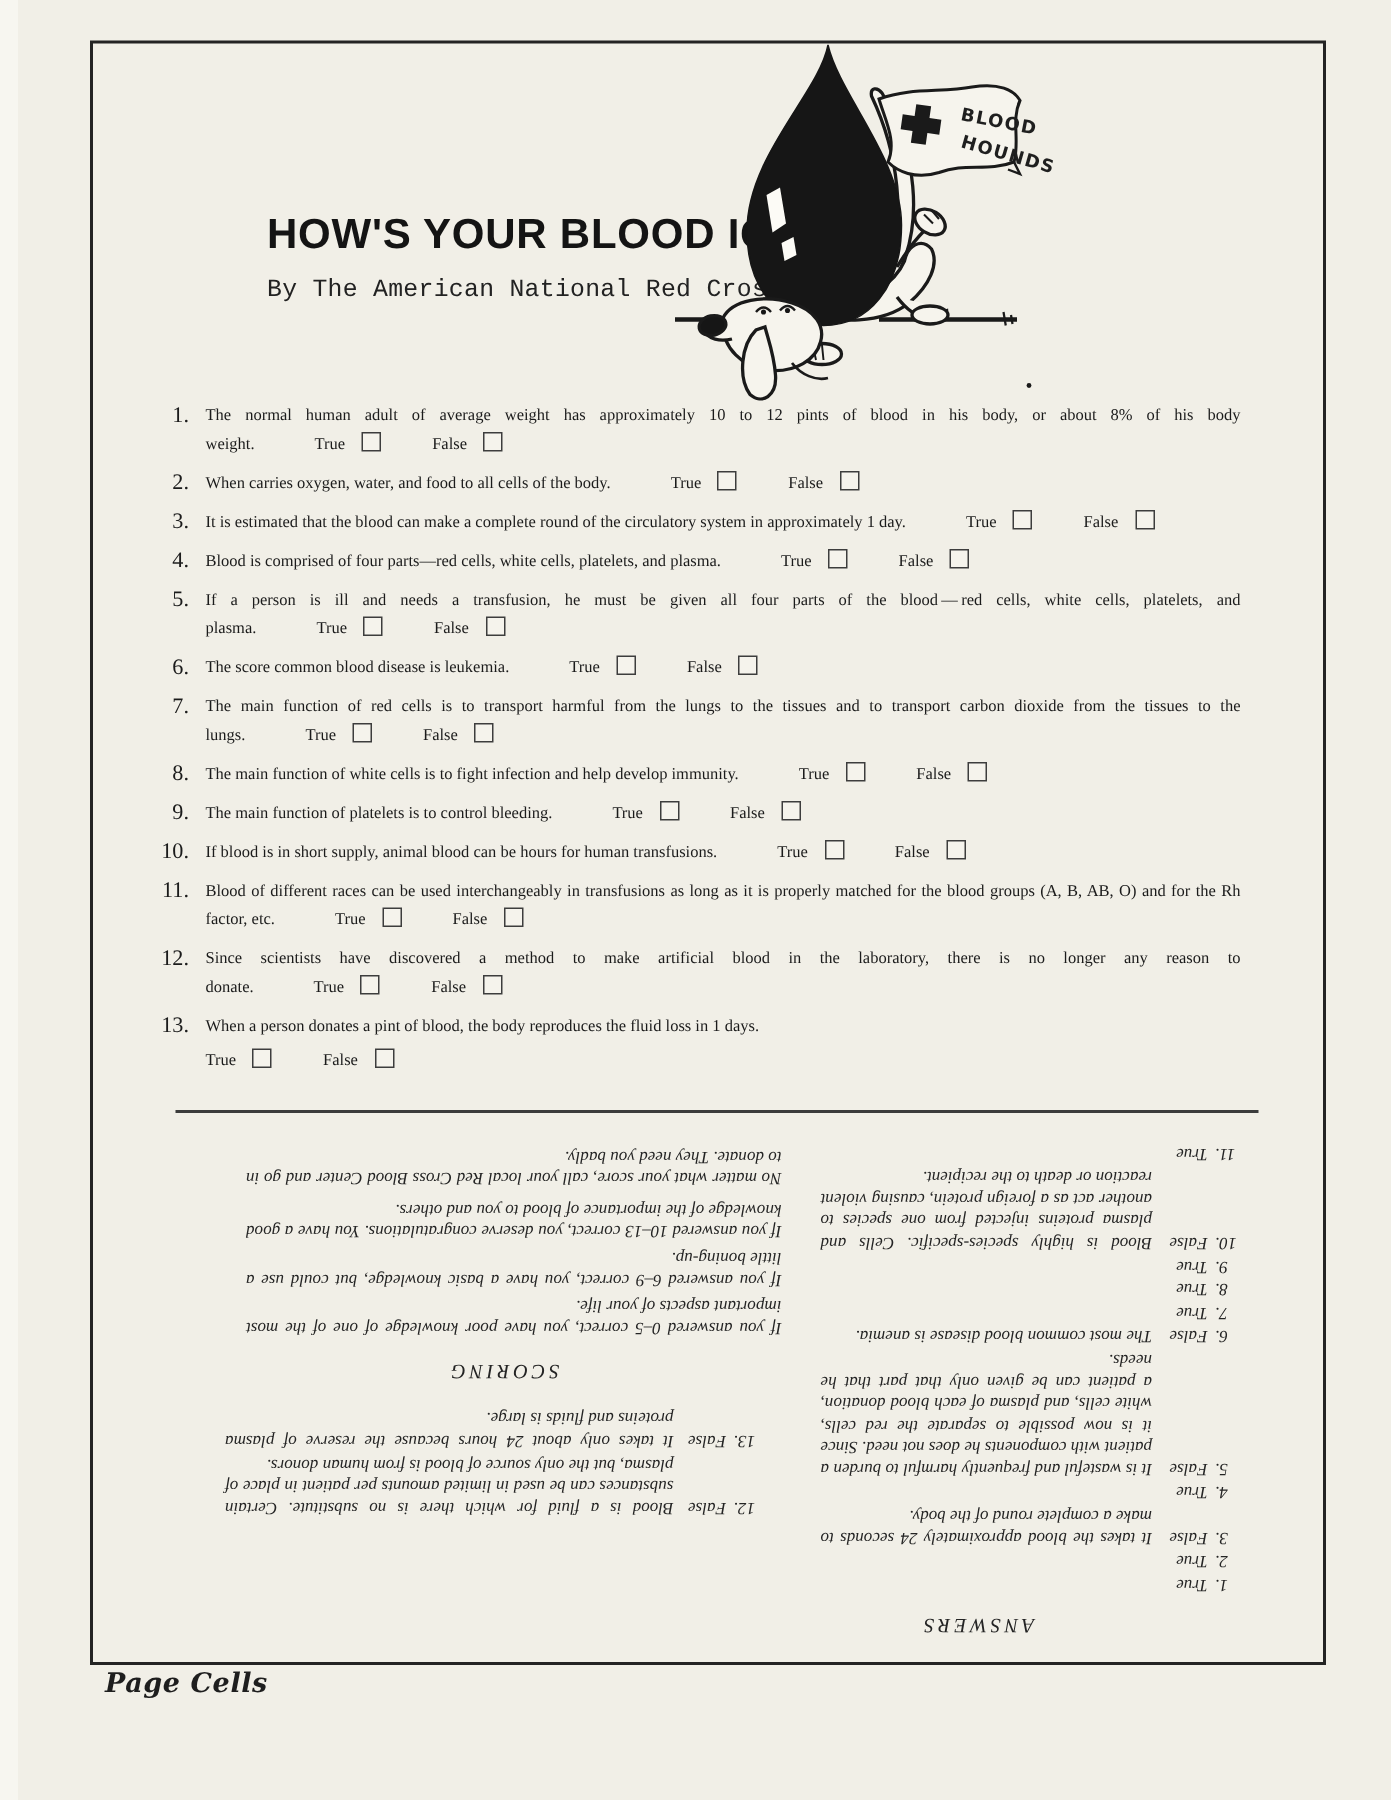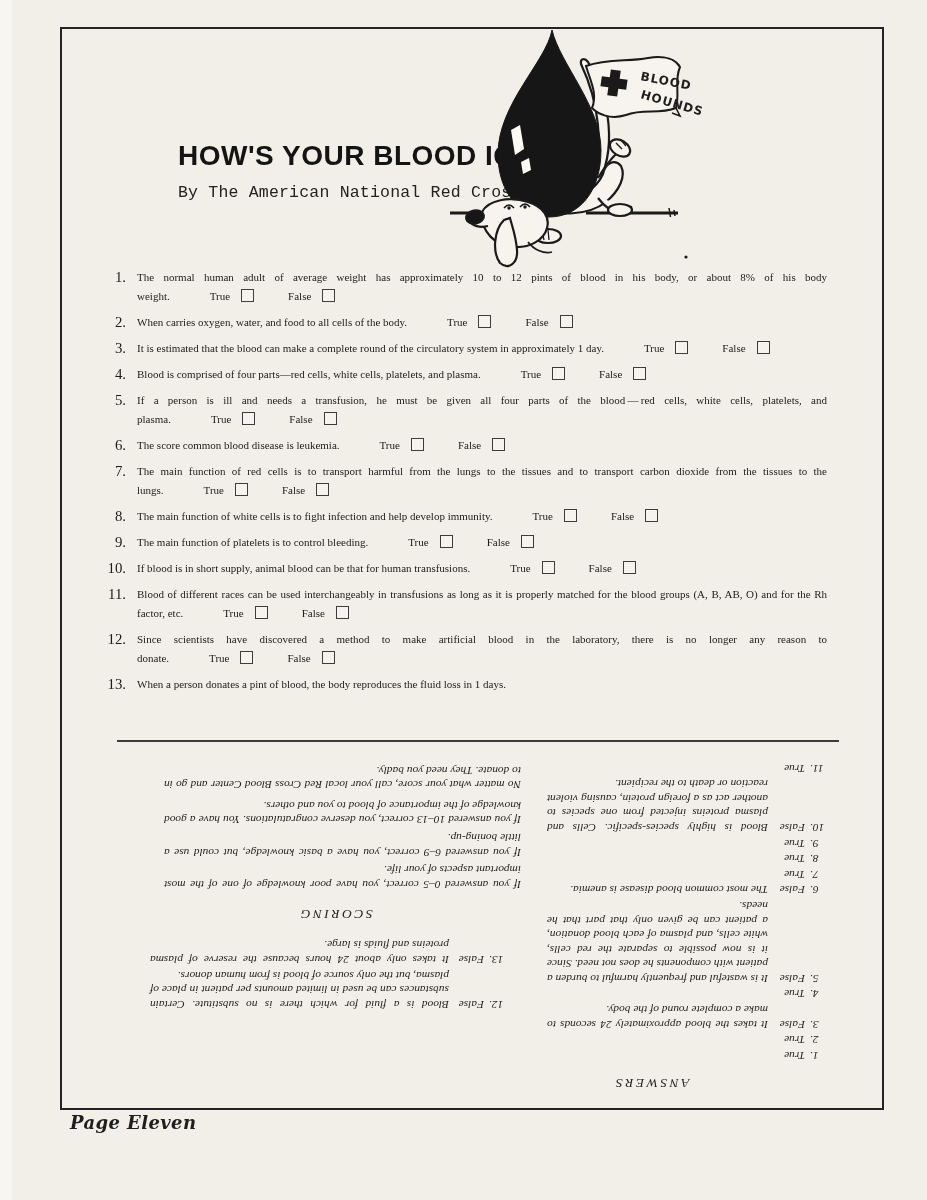--- a/index.html
+++ b/index.html
@@ -191,36 +191,36 @@
     <div class="q-body"><span>The main function of white cells is to fight infection and help develop immunity.</span><span class="tf-wrap"><span class="tf tf-true"><span>True</span><span class="checkbox"></span></span><span class="tf tf-false"><span>False</span><span class="checkbox"></span></span></span></div>
   </div>
 
   <div class="q">
     <span class="q-num">9.</span>
     <div class="q-body"><span>The main function of platelets is to control bleeding.</span><span class="tf-wrap"><span class="tf tf-true"><span>True</span><span class="checkbox"></span></span><span class="tf tf-false"><span>False</span><span class="checkbox"></span></span></span></div>
   </div>
 
   <div class="q">
     <span class="q-num">10.</span>
-    <div class="q-body"><span>If blood is in short supply, animal blood can be that for human transfusions.</span><span class="tf-wrap"><span class="tf tf-true"><span>True</span><span class="checkbox"></span></span><span class="tf tf-false"><span>False</span><span class="checkbox"></span></span></span></div>
+    <div class="q-body"><span>If blood is in short supply, animal blood can be hours for human transfusions.</span><span class="tf-wrap"><span class="tf tf-true"><span>True</span><span class="checkbox"></span></span><span class="tf tf-false"><span>False</span><span class="checkbox"></span></span></span></div>
   </div>
 
   <div class="q">
     <span class="q-num">11.</span>
     <div class="q-body"><span>Blood of different races can be used interchangeably in transfusions as long as it is properly matched for the blood groups (A, B, AB, O) and for the Rh factor, etc.</span><span class="tf-wrap"><span class="tf tf-true"><span>True</span><span class="checkbox"></span></span><span class="tf tf-false"><span>False</span><span class="checkbox"></span></span></span></div>
   </div>
 
   <div class="q">
     <span class="q-num">12.</span>
     <div class="q-body"><span>Since scientists have discovered a method to make artificial blood in the laboratory, there is no longer any reason to donate.</span><span class="tf-wrap"><span class="tf tf-true"><span>True</span><span class="checkbox"></span></span><span class="tf tf-false"><span>False</span><span class="checkbox"></span></span></span></div>
   </div>
 
   <div class="q own-line">
     <span class="q-num">13.</span>
-    <div class="q-body"><span>When a person donates a pint of blood, the body reproduces the fluid loss in 1 days.</span></div>
+    <div class="q-body"><span>When a person donates a pint of blood, the body reproduces the fluid loss in 1 days.</span><span class="tf-wrap"><span class="tf tf-true"><span>True</span><span class="checkbox"></span></span><span class="tf tf-false"><span>False</span><span class="checkbox"></span></span></span></div>
   </div>
 </div>
 
 <div class="rule"></div>
 
 <div class="flip-block">
   <div class="col-a">
     <p class="a-heading">ANSWERS</p>
     <div class="a-row">
         <span class="a-num">1.</span>
@@ -290,13 +290,13 @@
         <span class="a-text">It takes only about 24 hours because the reserve of plasma proteins and fluids is large.</span>
       </div>
     <p class="s-heading">SCORING</p>
     <p class="s-para">If you answered 0–5 correct, you have poor knowledge of one of the most important aspects of your life.</p>
     <p class="s-para">If you answered 6–9 correct, you have a basic knowledge, but could use a little boning-up.</p>
     <p class="s-para">If you answered 10–13 correct, you deserve congratulations. You have a good knowledge of the importance of blood to you and others.</p>
     <p class="s-para last">No matter what your score, call your local Red Cross Blood Center and go in to donate. They need you badly.</p>
   </div>
 </div>
 
-<div class="page-footer">Page Eleven</div>
+<div class="page-footer">Page Cells</div>
 
 </body></html>

